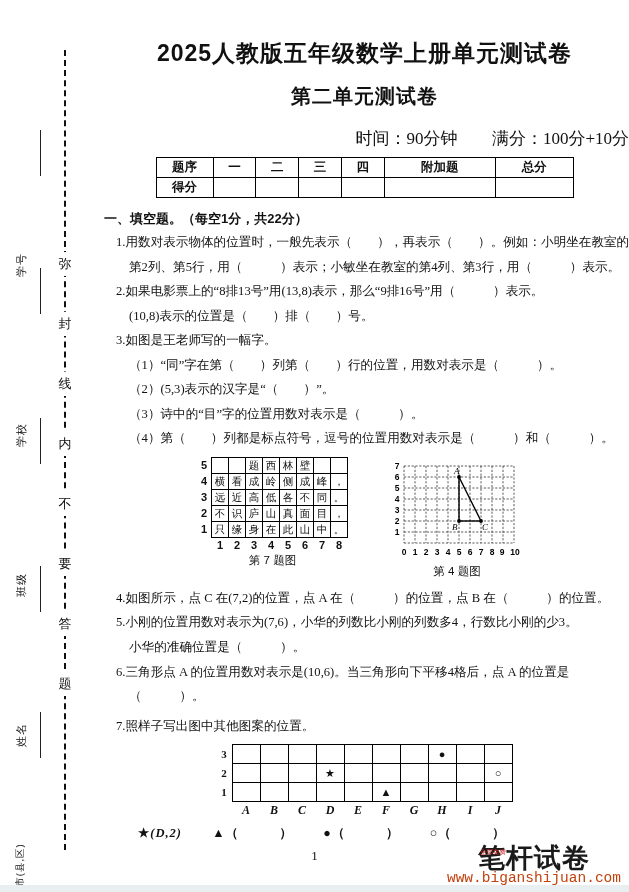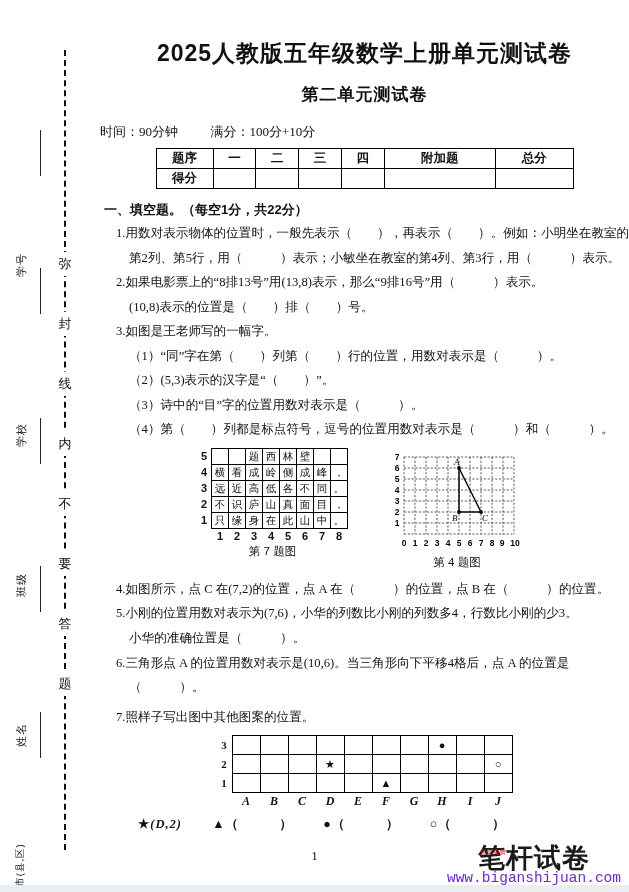--- a/index.html
+++ b/index.html
@@ -27,25 +27,25 @@
     background:#fff;font-size:13px;padding:3px 0;
     font-family:"Liberation Sans","DejaVu Sans",sans-serif;
   }
   
   #main{position:absolute;left:100px;top:0;width:529px;height:744px;}
   .title{
     text-align:center;font-size:23px;font-weight:bold;margin-top:38px;
     letter-spacing:1px;font-family:"Liberation Sans","DejaVu Sans",sans-serif;
   }
   .subtitle{
-    text-align:center;font-size:17px;font-weight:bold;margin-top:14px;
+    text-align:center;font-size:20px;font-weight:bold;margin-top:14px;
     letter-spacing:1px;font-family:"Liberation Sans","DejaVu Sans",sans-serif;
   }
   .meta{
-    text-align:left;font-size:13px;margin-top:17px;
+    text-align:right;font-size:17px;margin-top:17px;
     font-family:"Liberation Serif","DejaVu Serif",serif;
   }
   .meta span.gap{display:inline-block;width:26px;}
   table.scoretable{
     border-collapse:collapse;margin:7px auto 0 auto;width:418px;
     font-size:12.5px;font-family:"Liberation Sans","DejaVu Sans",sans-serif;
   }
   table.scoretable td{
     border:1px solid #000;height:17px;text-align:center;font-weight:bold;
   }
@@ -78,21 +78,21 @@
     font-style:italic;font-weight:bold;font-family:"Liberation Serif","DejaVu Serif",serif;}
   .ansline{font-size:12.5px;margin:6px 0 0 38px;letter-spacing:1px;font-weight:bold;}
   .ansline .sp{display:inline-block;width:22px;}
   
   .pagenum{position:absolute;left:0;right:0;top:848px;text-align:center;font-size:13px;}
   #watermark{position:absolute;right:8px;bottom:6px;text-align:center;}
   .wm-cn{font-size:27px;font-weight:bold;color:#1a1a1a;letter-spacing:1px;
     font-family:"Liberation Sans","DejaVu Sans",sans-serif;line-height:1.05;}
   .wm-free{font-size:6.5px;color:#cc2222;position:absolute;left:2px;bottom:15px;
     font-family:"Liberation Sans","DejaVu Sans",sans-serif;letter-spacing:0px;}
-  .wm-url{font-size:14.5px;color:#6d28d9;font-family:"Liberation Mono","DejaVu Sans Mono",monospace;
+  .wm-url{font-size:14.5px;color:#c2410c;font-family:"Liberation Mono","DejaVu Sans Mono",monospace;
     margin-top:-2px;}
   #wmwrap{position:relative;display:inline-block;}
   .bottombar{position:absolute;left:0;bottom:0;width:629px;height:7px;background:#e9eef0;}
 </style>
 </head>
 <body>
 
 <div id="sidebar">
   <div class="seal-rule" style="top:130px;height:46px;"></div>
   <div class="seal-label" style="top:220px;">学号</div>

